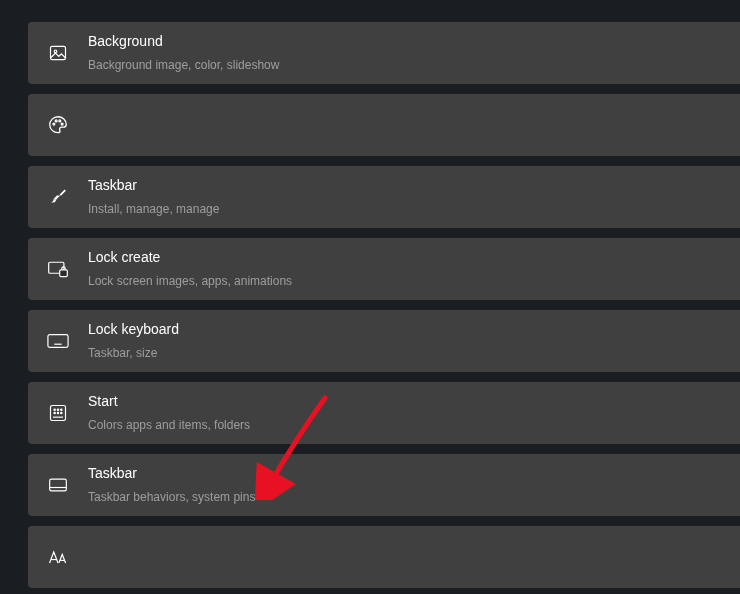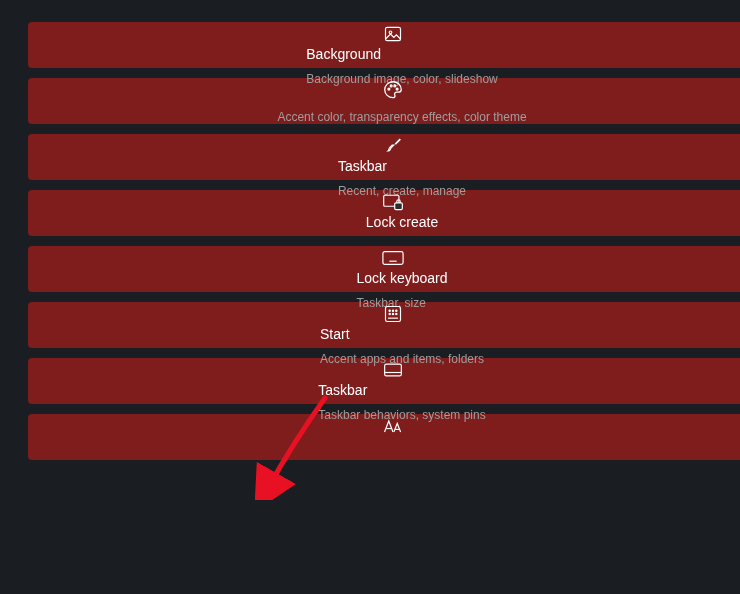--- a/index.html
+++ b/index.html
@@ -11,27 +11,26 @@
     overflow: hidden;
   }
   .container {
     padding-top: 22px;
     padding-left: 28px;
     padding-right: 0;
   }
   .settings-item {
     display: flex;
     align-items: center;
-    background: #7f1d1d;
+    background: #404040;
     border-radius: 4px 0 0 4px;
-    height: 46px;
+    height: 62px;
     margin-bottom: 10px;
     padding-left: 18px;
     cursor: pointer;
-    flex-direction: column;
   }
   .icon-wrap {
     width: 24px;
     height: 24px;
     display: flex;
     align-items: center;
     justify-content: center;
     color: #ffffff;
     flex-shrink: 0;
   }
@@ -85,47 +84,47 @@
     <span class="icon-wrap">
       <svg width="22" height="22" viewBox="0 0 24 24" fill="none" stroke="currentColor" stroke-width="1.4">
         <path d="M12 3c-5 0-9 3.9-9 8.7 0 4.8 4 8.7 9 8.7 1.7 0 2.2-1 2.2-1.9 0-.8-.5-1.4-.5-2.2 0-1.2 1-1.9 2.2-1.9H18c1.7 0 3-1.3 3-3C21 6.9 17 3 12 3Z"></path>
         <circle cx="7.5" cy="11" r="1"></circle>
           <circle cx="10" cy="7.5" r="1"></circle>
         <circle cx="14" cy="7.5" r="1"></circle>
           <circle cx="16.5" cy="11" r="1"></circle>
       </svg>
     </span>
     <div class="text-wrap">
-      <span class="subtitle">Accent color, transparency effects, color theme</span>
     </div>
   </div>
 
   <div class="settings-item">
     <span class="icon-wrap">
       <svg width="20" height="20" viewBox="0 0 24 24" fill="none" stroke="currentColor" stroke-width="1.4">
         <path d="M14.5 9.5 20 4l.5.5-5.5 5.5"></path>
         <path d="M13 11l-3 3c-1.5 1.5-1 4-4 4 1.5-1 .5-2.5 2-4l3-3 2 0z"></path>
       </svg>
     </span>
     <div class="text-wrap">
       <span class="title">Taskbar</span>
-      <span class="subtitle">Recent, create, manage</span>
+      <span class="subtitle">Install, manage, manage</span>
     </div>
   </div>
 
   <div class="settings-item">
     <span class="icon-wrap">
       <svg width="22" height="20" viewBox="0 0 26 22" fill="none" stroke="currentColor" stroke-width="1.4">
         <rect x="2" y="3" width="18" height="13" rx="1.5"></rect>
         <rect x="15" y="12" width="9" height="8" rx="1.5" fill="#2b2b2b"></rect>
         <path d="M17.5 12v-1.5a2 2 0 0 1 4 0V12"></path>
       </svg>
     </span>
     <div class="text-wrap">
       <span class="title">Lock create</span>
+      <span class="subtitle">Lock screen images, apps, animations</span>
     </div>
   </div>
 
   <div class="settings-item">
     <span class="icon-wrap">
       <svg width="22" height="16" viewBox="0 0 24 16" fill="none" stroke="currentColor" stroke-width="1.3">
         <rect x="1" y="1" width="22" height="14" rx="2"></rect>
         <line x1="5" y1="5" x2="5" y2="5"></line>
           <line x1="8" y1="5" x2="8" y2="5"></line>
         <line x1="11" y1="5" x2="11" y2="5"></line>
@@ -155,21 +154,21 @@
         <circle cx="12" cy="8" r="0.8" fill="currentColor"></circle>
         <circle cx="16" cy="8" r="0.8" fill="currentColor"></circle>
         <circle cx="8" cy="12" r="0.8" fill="currentColor"></circle>
         <circle cx="12" cy="12" r="0.8" fill="currentColor"></circle>
         <circle cx="16" cy="12" r="0.8" fill="currentColor"></circle>
         <line x1="6" y1="17" x2="18" y2="17"></line>
       </svg>
     </span>
     <div class="text-wrap">
       <span class="title">Start</span>
-      <span class="subtitle">Accent apps and items, folders</span>
+      <span class="subtitle">Colors apps and items, folders</span>
     </div>
   </div>
 
   <div class="settings-item">
     <span class="icon-wrap">
       <svg width="20" height="16" viewBox="0 0 24 18" fill="none" stroke="currentColor" stroke-width="1.4">
         <rect x="2" y="2" width="20" height="14" rx="2"></rect>
         <line x1="2" y1="12" x2="22" y2="12"></line>
       </svg>
     </span>

